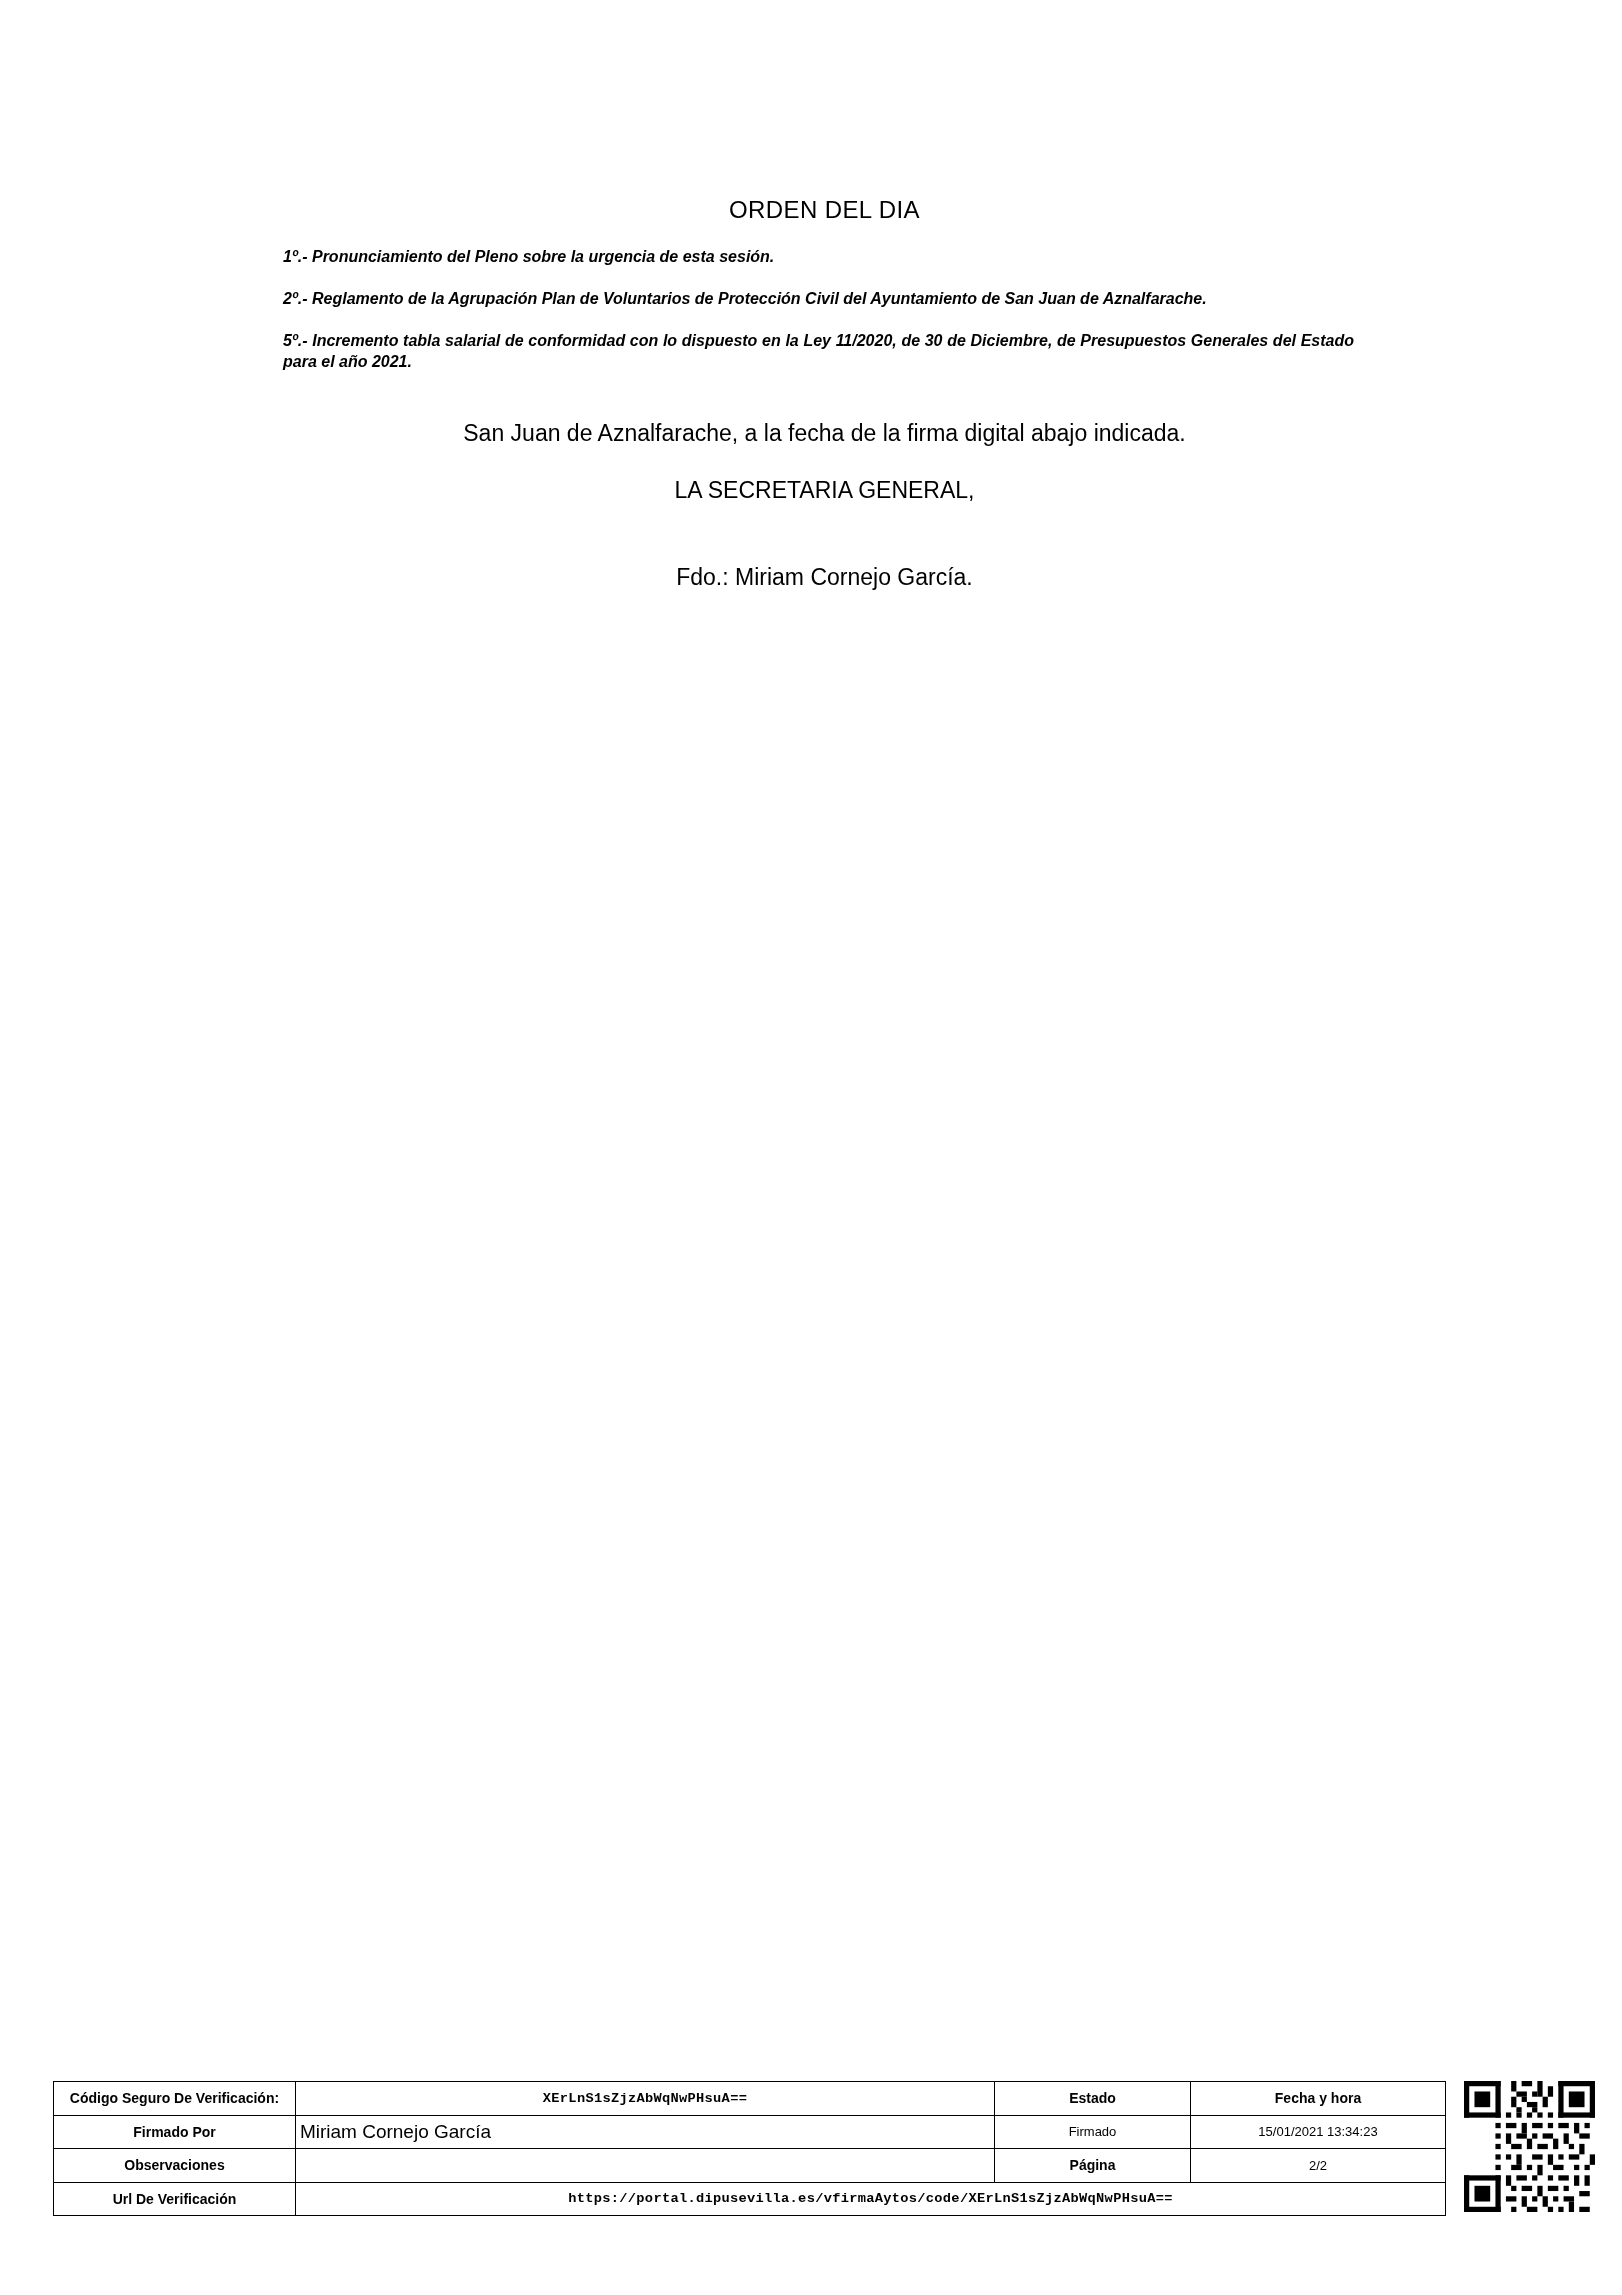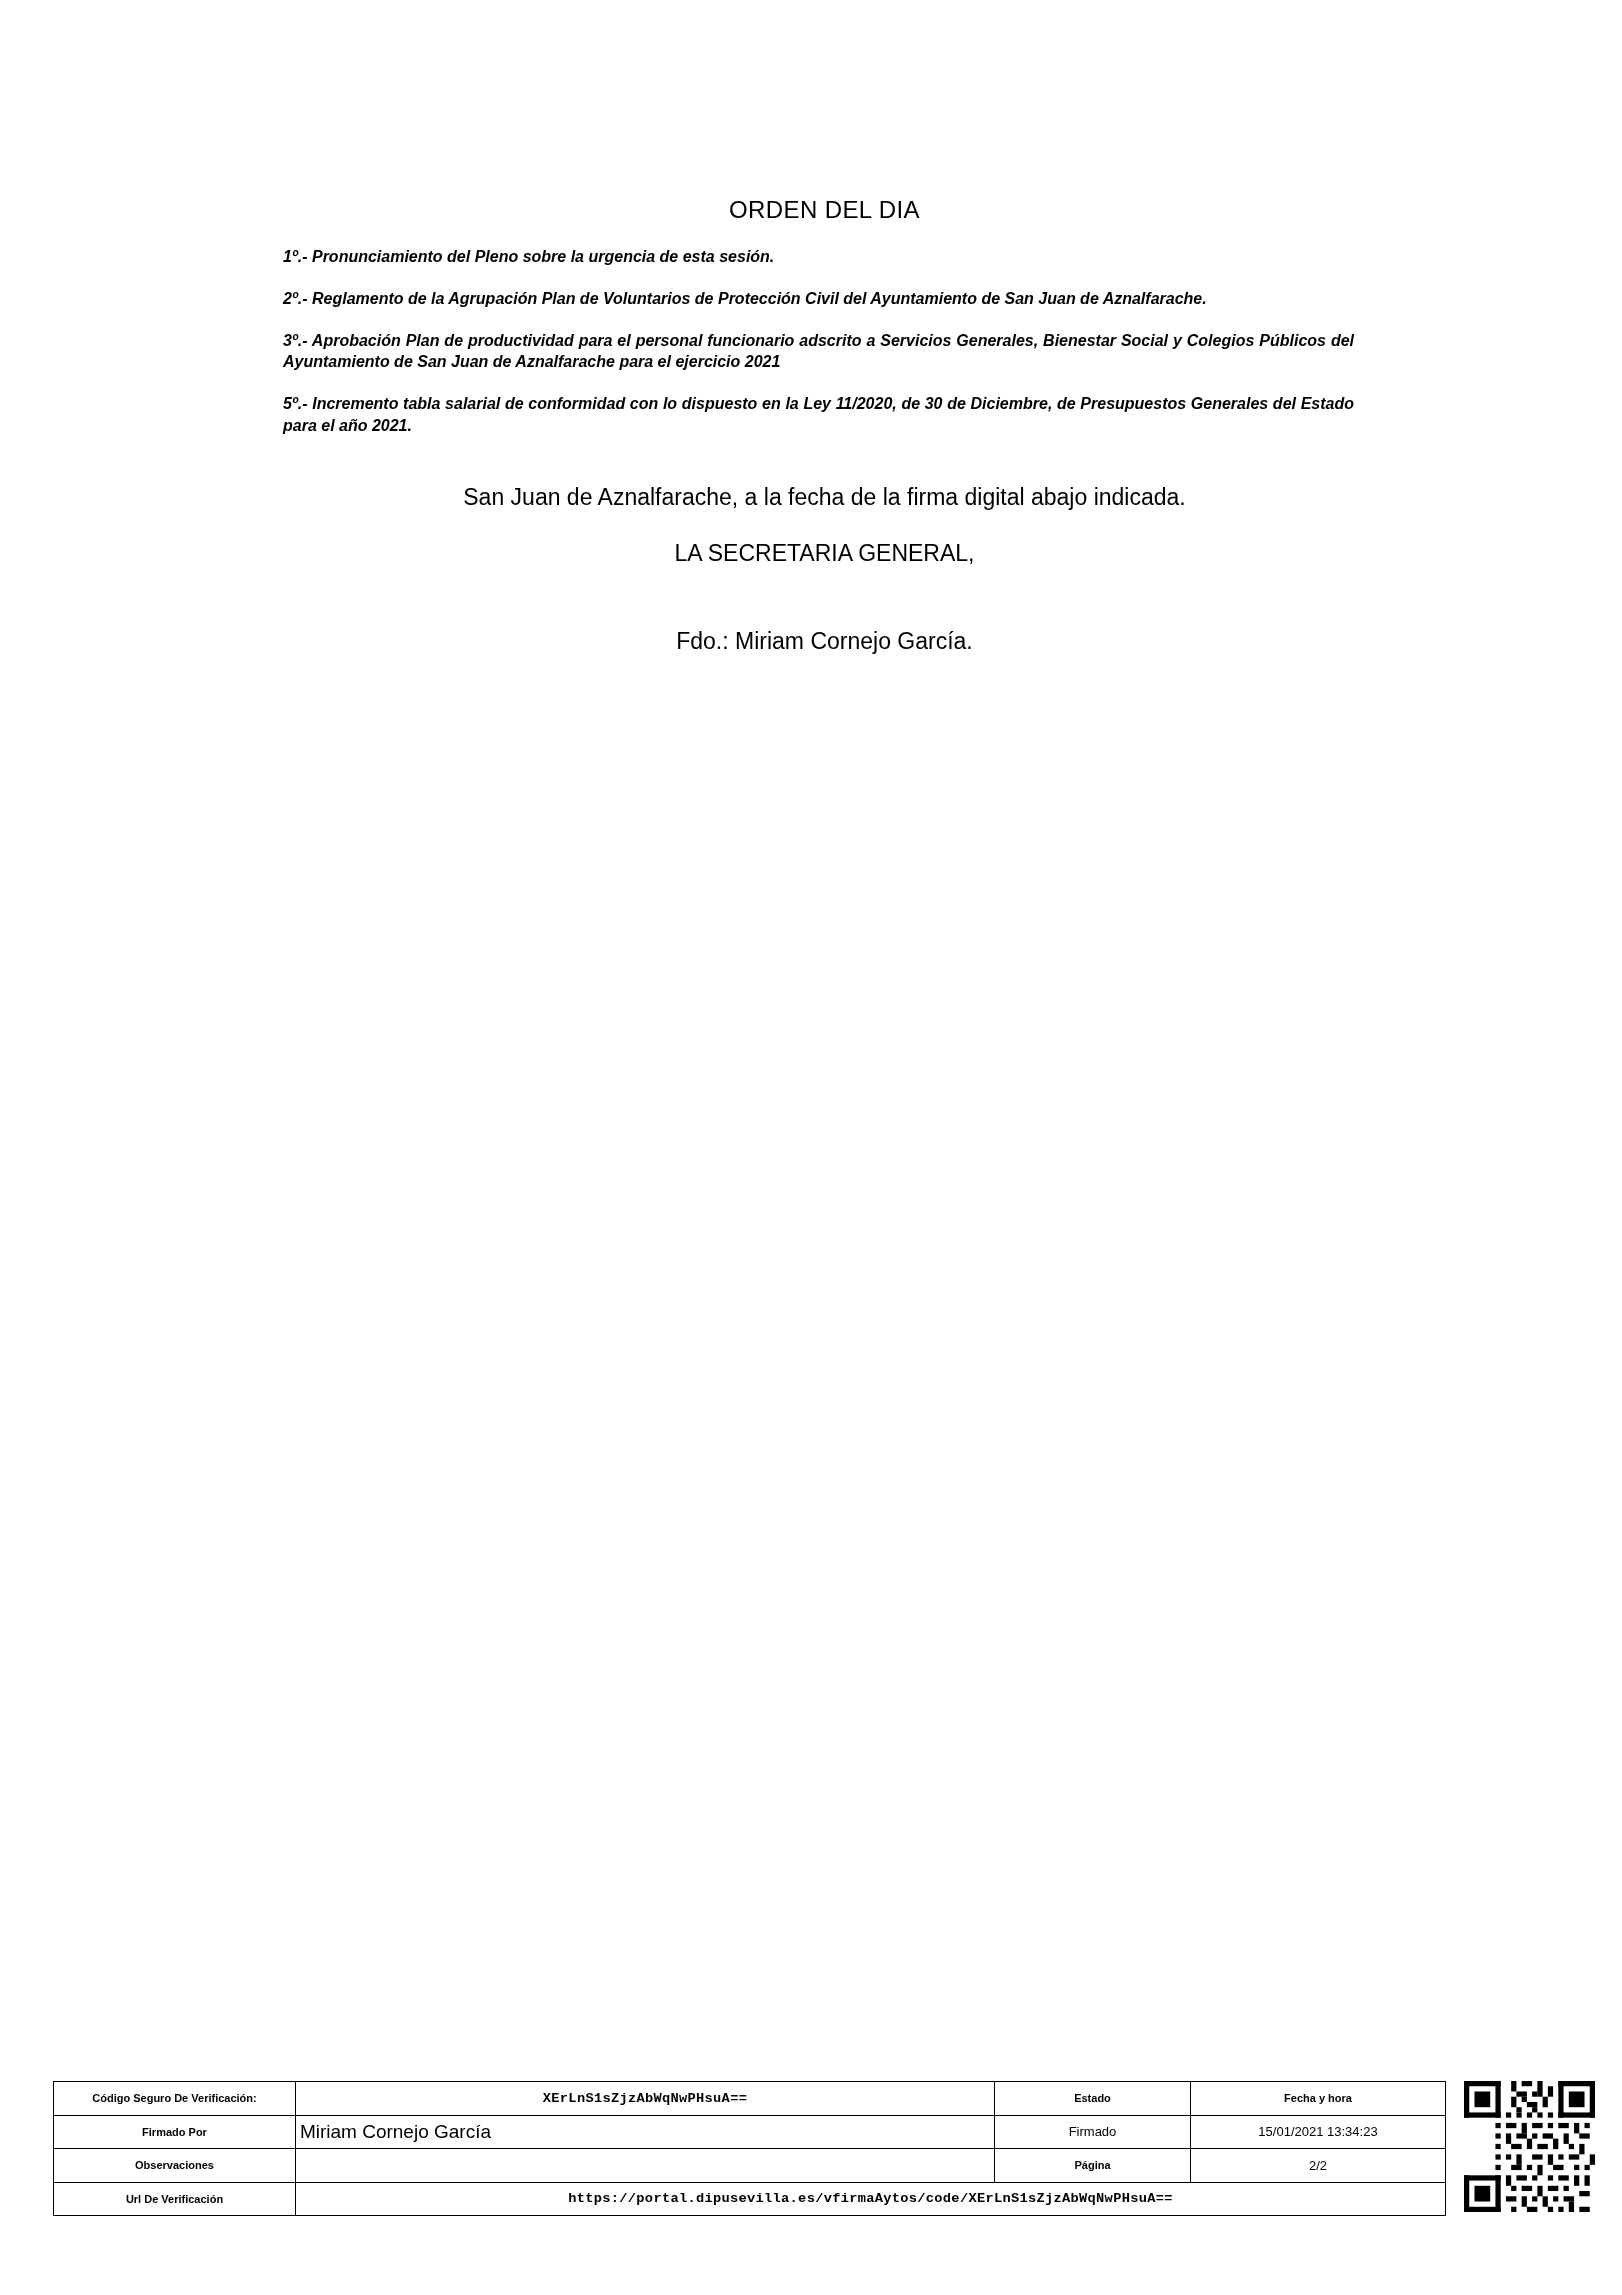--- a/index.html
+++ b/index.html
@@ -87,21 +87,21 @@
   table.csv td {
     border: 1.3px solid #000000;
     padding: 2px 3.9px;
     vertical-align: middle;
     height: 31px;
     box-sizing: border-box;
   }
   .lbl {
     text-align: center;
     font-weight: bold;
-    font-size: 11px;
+    font-size: 14px;
   }
   .val {
     text-align: center;
     font-size: 13px;
   }
   .val-left {
     text-align: left;
     font-size: 19px;
     padding-left: 7.9px;
   }
@@ -130,21 +130,20 @@
 <body>
 
 <div class="page">
 
   <div class="content">
 
     <div class="doc-title">ORDEN DEL DIA</div>
 
     <p class="item">1º.- Pronunciamiento del Pleno sobre la urgencia de esta sesión.</p>
     <p class="item">2º.- Reglamento de la Agrupación Plan de Voluntarios de Protección Civil del Ayuntamiento de San Juan de Aznalfarache.</p>
-    <p class="item">3º.- Aprobación Plan de productividad para  el  personal funcionario adscrito a Servicios Generales, Bienestar Social y Colegios Públicos del Ayuntamiento de San Juan de Aznalfarache para el ejercicio 2021</p>
     <p class="item">5º.- Incremento tabla salarial de conformidad con lo dispuesto en la Ley 11/2020, de 30 de Diciembre, de Presupuestos Generales del Estado para el año 2021.</p>
 
     <div class="closing">
       <div>San Juan de Aznalfarache, a la fecha de la firma digital abajo indicada.</div>
       <div class="line2">LA SECRETARIA GENERAL,</div>
     </div>
 
     <div class="signature">Fdo.: Miriam Cornejo García.</div>
   </div>
 

